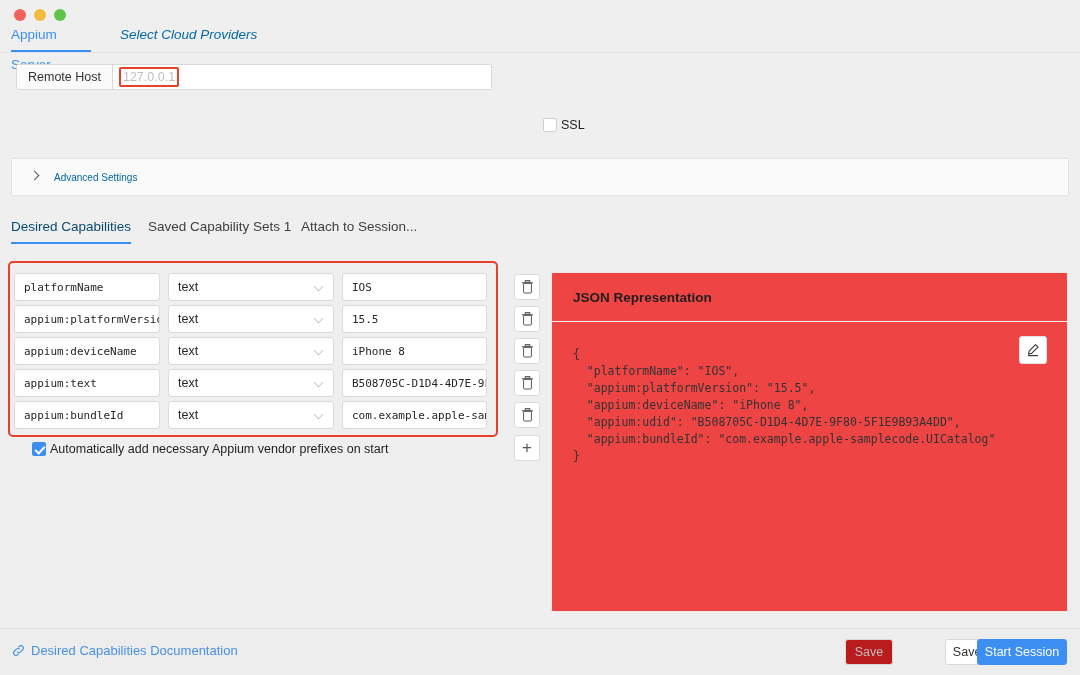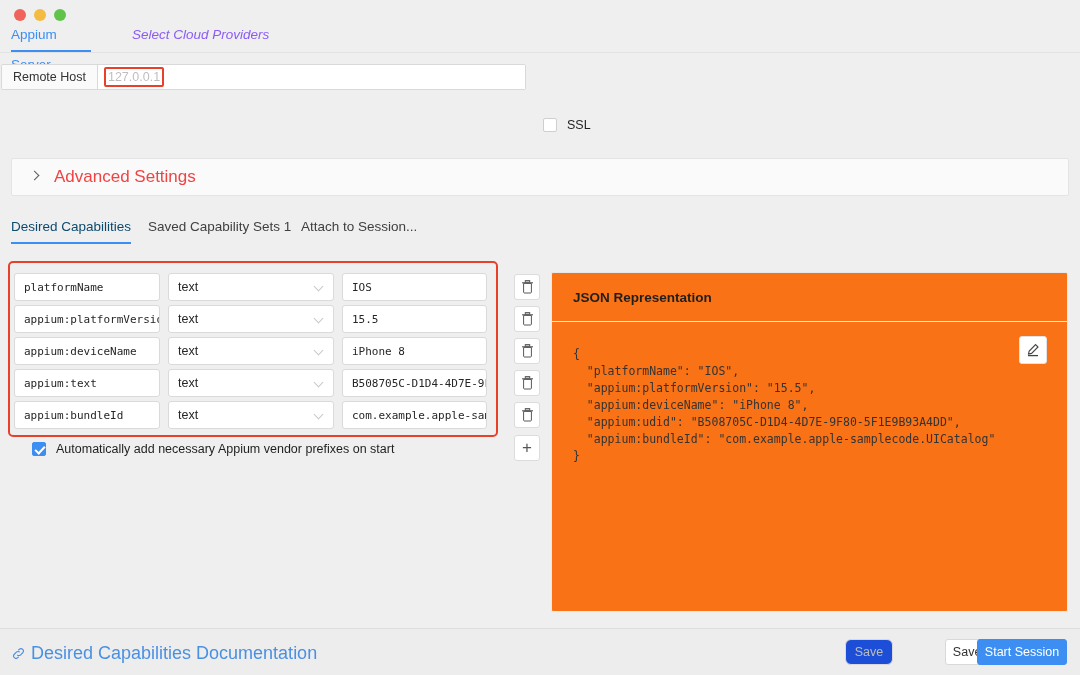--- a/index.html
+++ b/index.html
@@ -37,21 +37,21 @@
     position: absolute; top: 0; height: 32px;
     font-size: 13.5px; line-height: 30px;
     color: #262626; cursor: pointer;
   }
   .toptab.active { color: #3c8ef3; }
   .toptab.active::after {
     content: ""; position: absolute; left: 0; right: 0; bottom: 0;
     height: 2px; background: #3c8ef3;
   }
   #tab-appium-server { left: 11px; width: 80px; }
-  #tab-cloud-providers { left: 132px; font-style: italic; color: #8b5cf6; }
+  #tab-cloud-providers { left: 120px; font-style: italic; color: #0369a1; }
 
   .field {
     position: absolute; height: 26px;
     display: flex; align-items: stretch;
     border: 1px solid #d9d9d9; border-radius: 2px;
     background: #fff; box-sizing: border-box;
   }
   .field .addon {
     background: #fafafa;
     border-right: 1px solid #d9d9d9;
@@ -72,21 +72,21 @@
   
   .annot-inline {
     display: inline-block;
     border: 2px solid #e8412a;
     border-radius: 2px;
     padding: 0 2px;
     line-height: 16px;
     margin-left: -4px;
   }
 
-  .checkbox-wrap { position: absolute; display: flex; align-items: center; gap: 10px; }
+  .checkbox-wrap { position: absolute; display: flex; align-items: center; gap: 4px; }
   .cbox {
     width: 14px; height: 14px; box-sizing: border-box;
     border: 1px solid #cfcfcf; border-radius: 2px; background: #fff;
   }
   .cbox.checked {
     background: #3c8ef3; border-color: #3c8ef3;
     position: relative;
   }
   .cbox.checked::after {
     content: ""; position: absolute; left: 4px; top: 1px;
@@ -107,21 +107,21 @@
     margin-left: 18px; margin-right: 14px;
     width: 10px; height: 10px;
     position: relative;
   }
   .collapse .chev::after {
     content: ""; position: absolute; left: 1px; top: 0px;
     width: 6px; height: 6px;
     border: solid #5a5a5a; border-width: 1.4px 1.4px 0 0;
     transform: rotate(45deg);
   }
-  .collapse .ctext { font-size: 17px; color: #ef4444; }
+  .collapse .ctext { font-size: 10px; color: #0369a1; }
 
   
   .innertabs {
     position: absolute; left: 0; top: 214px; width: 1080px; height: 30px;
   }
   .itab {
     position: absolute; top: 0; height: 30px;
     font-size: 13.5px; line-height: 26px; color: #404040; cursor: pointer;
   }
   .itab.active { color: #0c4a6e; }
@@ -181,21 +181,21 @@
   .annot-box {
     position: absolute;
     border: 2.5px solid #e8412a;
     border-radius: 5px;
     pointer-events: none;
   }
 
   
   .jsoncard {
     position: absolute; left: 551px; top: 272px; width: 517px; height: 340px;
-    background: #f97316; border: 1px solid #e8e8e8; border-radius: 2px;
+    background: #ef4444; border: 1px solid #e8e8e8; border-radius: 2px;
     box-sizing: border-box;
   }
   .jsoncard .cardhead {
     height: 48px; border-bottom: 1px solid #f0f0f0;
     display: flex; align-items: center; padding-left: 21px;
     font-size: 13.5px; color: #1f1f1f; font-weight: 600;
   }
   .jsonbody {
     position: relative; padding: 24px 21px 0 21px;
   }
@@ -215,31 +215,31 @@
 
   
   .footer {
     position: absolute; left: 0; bottom: 0; width: 1080px; height: 46px;
     background: #ededed;
     border-top: 1px solid #dedede;
   }
   .doclink {
     position: absolute; left: 12px; top: 14px;
     display: flex; align-items: center; gap: 6px;
-    font-size: 18px; color: #4a90e2; cursor: pointer;
+    font-size: 13px; color: #4a90e2; cursor: pointer;
   }
   .btn {
     position: absolute; top: 10px; height: 26px;
     box-sizing: border-box;
     border: 1px solid #d9d9d9; border-radius: 3px;
     background: #fff; font-size: 12.5px; color: #333;
     display: flex; align-items: center; justify-content: center;
     cursor: pointer; font-family: "Liberation Sans", sans-serif;
   }
-  .btn.disabled { color: #bdbdbd; background: #1d4ed8; cursor: default; border-radius: 6px; }
+  .btn.disabled { color: #bdbdbd; background: #b91c1c; cursor: default; }
   .btn.primary { background: #3c8ef3; border-color: #3c8ef3; color: #fff; }
   #btn-save { left: 845px; width: 48px; }
   #btn-saveas { left: 897px; width: 72px; margin-left: 48px; }
   #btn-start { left: 977px; width: 90px; }
 
   
   .footdiv {
     position: absolute; left: 0; bottom: 46px; width: 1080px; height: 1px;
     background: #e6e6e6;
   }
@@ -259,21 +259,21 @@
 
   <div class="toptabs">
     <div class="toptab active" id="tab-appium-server">
       <span>Appium Server</span>
     </div>
     <div class="toptab" id="tab-cloud-providers">
       <span>Select Cloud Providers</span>
     </div>
   </div>
 
-  <div class="field" style="left:1px; top:64px; width:525px;">
+  <div class="field" style="left:16px; top:64px; width:476px;">
     <div class="addon">Remote Host</div>
     <div class="inp">
       <span class="ph annot-inline">127.0.0.1</span>
     </div>
   </div>
 
 
 
   <div class="checkbox-wrap" style="left:543px; top:118px;">
     <div class="cbox"></div>

